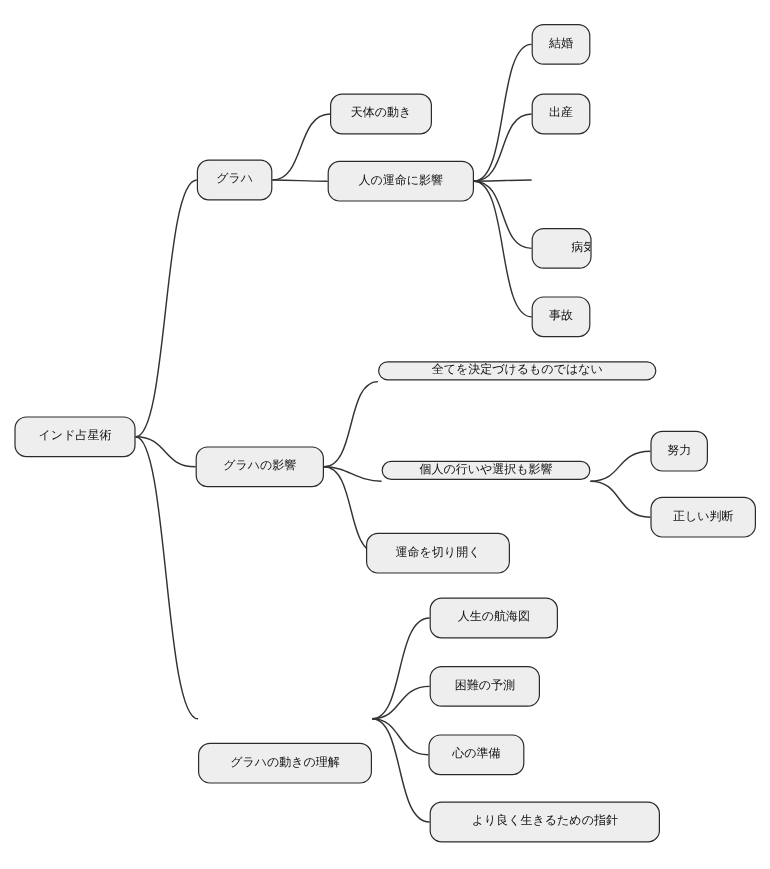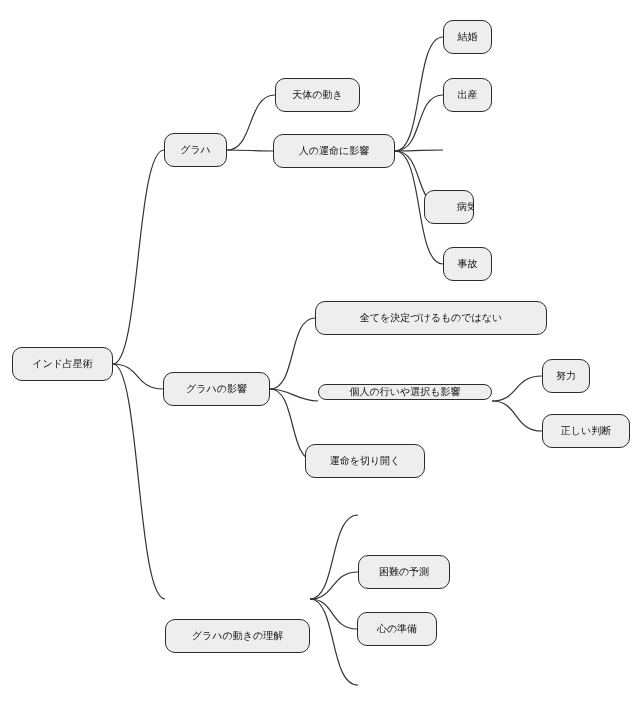--- a/index.html
+++ b/index.html
@@ -80,37 +80,39 @@
 
   <div class="node" style="left:275px; top:78px; width:85px; height:34px;">天体の動き</div>
 
   <div class="node" style="left:273px; top:134px; width:122px; height:34px;">人の運命に影響</div>
 
   <div class="node" style="left:443px; top:20px; width:49px; height:34px;">結婚</div>
 
   <div class="node" style="left:443px; top:78px; width:49px; height:34px;">出産</div>
 
 
-  <div class="node" style="left:424px; top:190px; width:50px; height:34px;padding-left:36px;">病気</div>
+  <div class="node" style="left:443px; top:190px; width:50px; height:34px;padding-left:36px;">病気</div>
 
   <div class="node" style="left:443px; top:247px; width:49px; height:34px;">事故</div>
 
   <div class="node" style="left:163px; top:372px; width:107px; height:34px;">グラハの影響</div>
 
-  <div class="node" style="left:315px; top:301px; width:232px; height:34px;">全てを決定づけるものではない</div>
+  <div class="node" style="left:315px; top:301px; width:232px; height:16px;">全てを決定づけるものではない</div>
 
   <div class="node" style="left:318px; top:384px; width:174px; height:16px;">個人の行いや選択も影響</div>
 
   <div class="node" style="left:542px; top:359px; width:48px; height:34px;">努力</div>
 
   <div class="node" style="left:542px; top:414px; width:88px; height:34px;">正しい判断</div>
 
   <div class="node" style="left:305px; top:444px; width:120px; height:34px;">運命を切り開く</div>
 
   <div class="node" style="left:165px; top:582px; width:145px; height:34px;margin-top:37px;">グラハの動きの理解</div>
 
+  <div class="node" style="left:358px; top:498px; width:107px; height:34px;">人生の航海図</div>
 
   <div class="node" style="left:358px; top:555px; width:92px; height:34px;">困難の予測</div>
 
   <div class="node" style="left:357px; top:612px; width:80px; height:34px;">心の準備</div>
 
+  <div class="node" style="left:358px; top:668px; width:192px; height:34px;">より良く生きるための指針</div>
 
 </div>
 
 </body></html>

